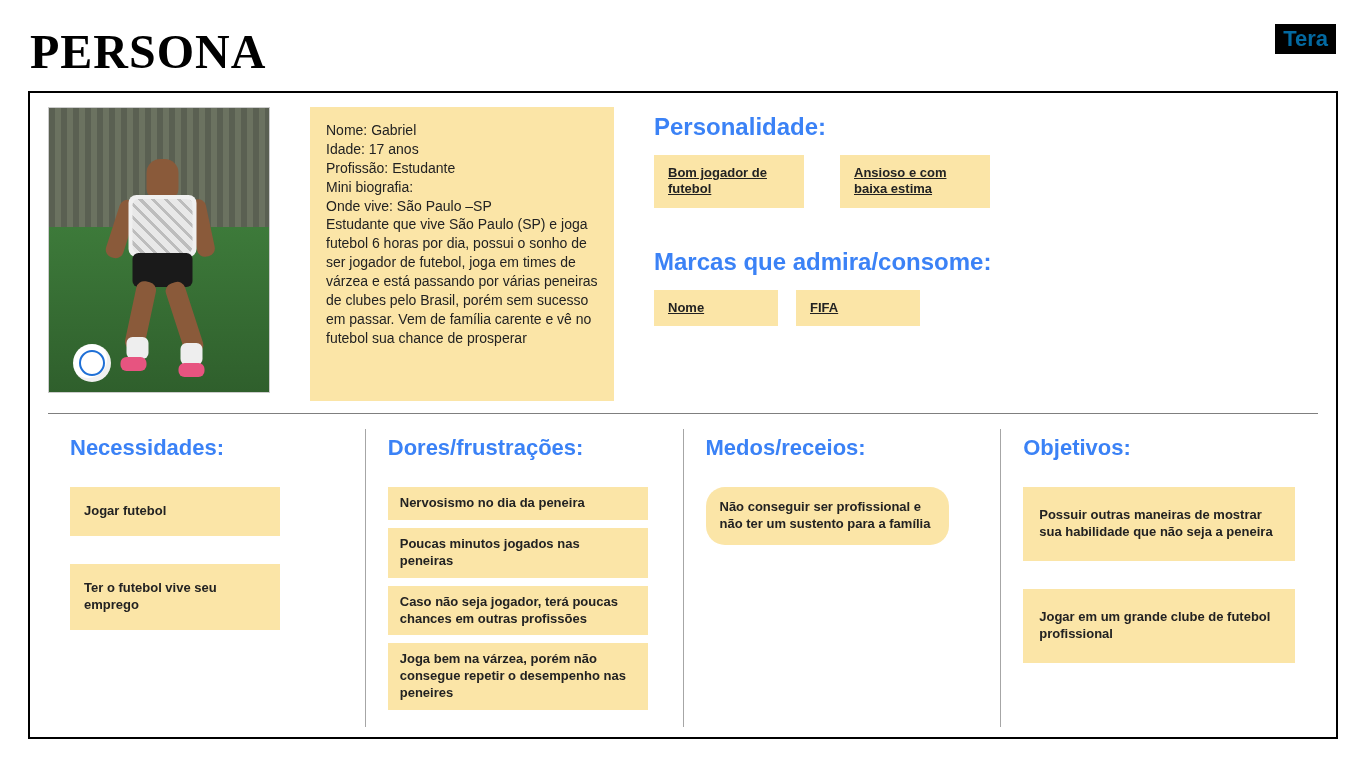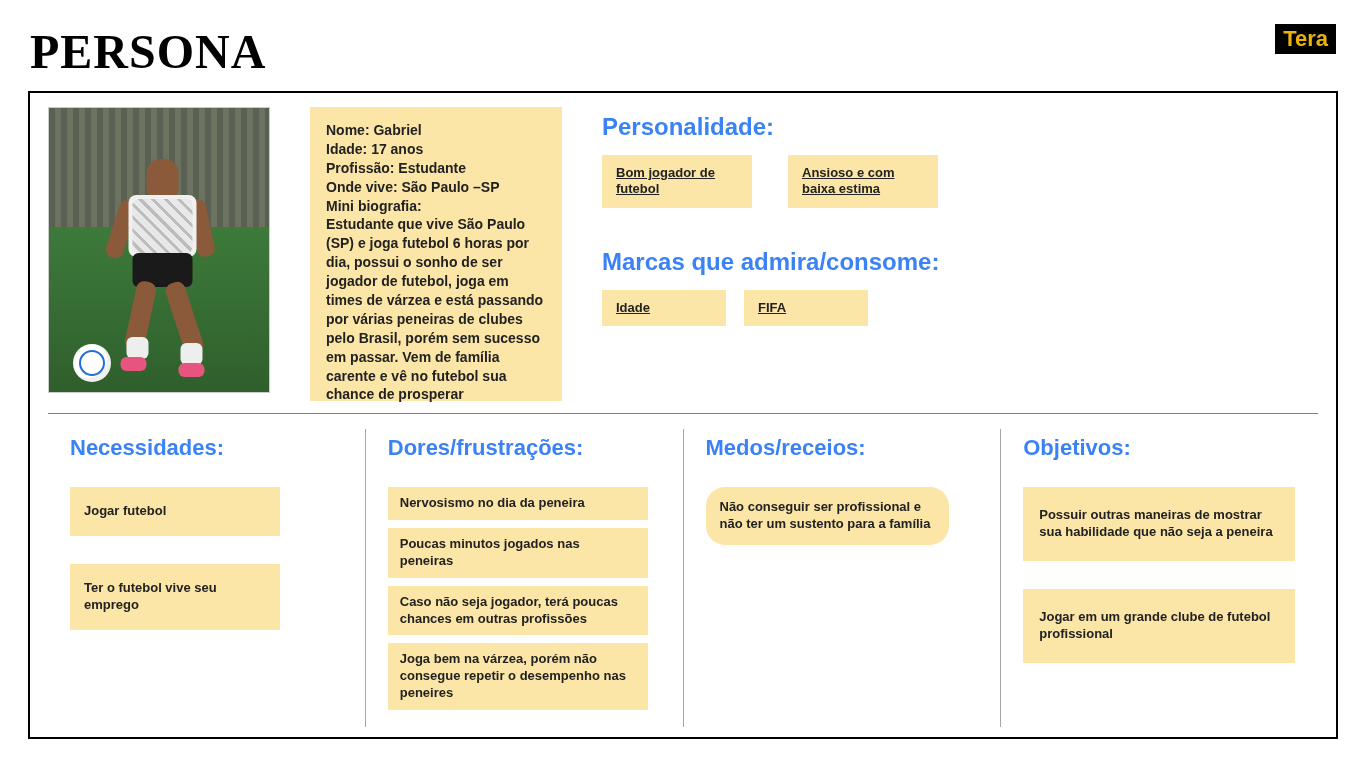--- a/index.html
+++ b/index.html
@@ -19,21 +19,21 @@
   }
   .title {
     font-size: 48px;
     font-weight: 900;
     letter-spacing: 1px;
     color: #000;
     font-family: Liberation Serif, serif;
   }
   .logo {
     background: #000;
-    color: #eab308;
+    color: #0369a1;
     font-weight: 700;
     font-size: 22px;
     padding: 2px 8px;
     line-height: 1.2;
   }
   .frame {
     border: 2px solid #000;
     margin: 12px 28px 0 28px;
     height: 648px;
     position: relative;
@@ -69,26 +69,26 @@
   .photo .leg1 { position:absolute; top:122px; left:12px; width:20px; height:70px; background:#8a5a3a; border-radius:8px; transform:rotate(12deg);}
   .photo .leg2 { position:absolute; top:122px; left:56px; width:20px; height:74px; background:#8a5a3a; border-radius:8px; transform:rotate(-18deg);}
   .photo .sock1 { position:absolute; top:178px; left:8px; width:22px; height:22px; background:#eee; border-radius:6px;}
   .photo .sock2 { position:absolute; top:184px; left:62px; width:22px; height:22px; background:#eee; border-radius:6px;}
   .photo .boot1 { position:absolute; top:198px; left:2px; width:26px; height:14px; background:#e75480; border-radius:6px;}
   .photo .boot2 { position:absolute; top:204px; left:60px; width:26px; height:14px; background:#e75480; border-radius:6px;}
   .photo .ball { position:absolute; bottom:10px; left:24px; width:38px; height:38px; background:#fff; border-radius:50%; box-shadow: inset -4px -4px 0 rgba(0,0,0,.06);}
   .photo .ball::after{content:"";position:absolute;inset:6px;border:2px solid #1e6fd6;border-radius:50%;}
 
   .bio-card {
-    width: 252px;
+    width: 304px;
     flex-shrink: 0;
     background: #fbe5a7;
     padding: 14px 16px 18px 16px;
     font-size: 14px;
-    font-weight: 700;
+    font-weight: 400;
     line-height: 1.35;
     color: #222;
   }
   .bio-card .bio-line { white-space: pre-line; }
 
   .top-right {
     flex: 1;
     padding-top: 6px;
   }
   .sec-title {
@@ -175,37 +175,37 @@
         <div class="boot1"></div>
           <div class="boot2"></div>
       </div>
       <div class="ball"></div>
     </div>
 
     <div class="bio-card">
       <div><span>Nome:</span> <span>Gabriel</span></div>
       <div><span>Idade:</span> <span>17 anos</span></div>
       <div><span>Profissão:</span> <span>Estudante</span></div>
+      <div>Mini biografia:</div>
       <div><span>Onde vive:</span> <span>São Paulo –SP</span></div>
-      <div>Mini biografia:</div>
       <div class="bio-line">Estudante que vive São Paulo (SP) e joga futebol 6 horas por dia, possui o sonho de ser jogador de futebol, joga em times de várzea e está passando por várias peneiras de clubes pelo Brasil, porém sem sucesso em passar. Vem de família carente e vê no futebol sua chance de prosperar</div>
     </div>
 
     <div class="top-right">
       <div class="sec-title">Personalidade:</div>
       <div class="chips">
         <div class="chip sm">Bom jogador de futebol</div>
         <div class="chip sm">Ansioso e com baixa estima</div>
       </div>
 
       <div class="brands">
         <div class="sec-title">Marcas que admira/consome:</div>
         <div class="brand-grid">
           <div class="brand-row">
-            <div class="chip md">Idade</div>
+            <div class="chip md">Nome</div>
             <div class="chip md">FIFA</div>
           </div>
         </div>
       </div>
     </div>
   </div>
 
   <div class="hr"></div>
 
   <div class="bottom-row">

